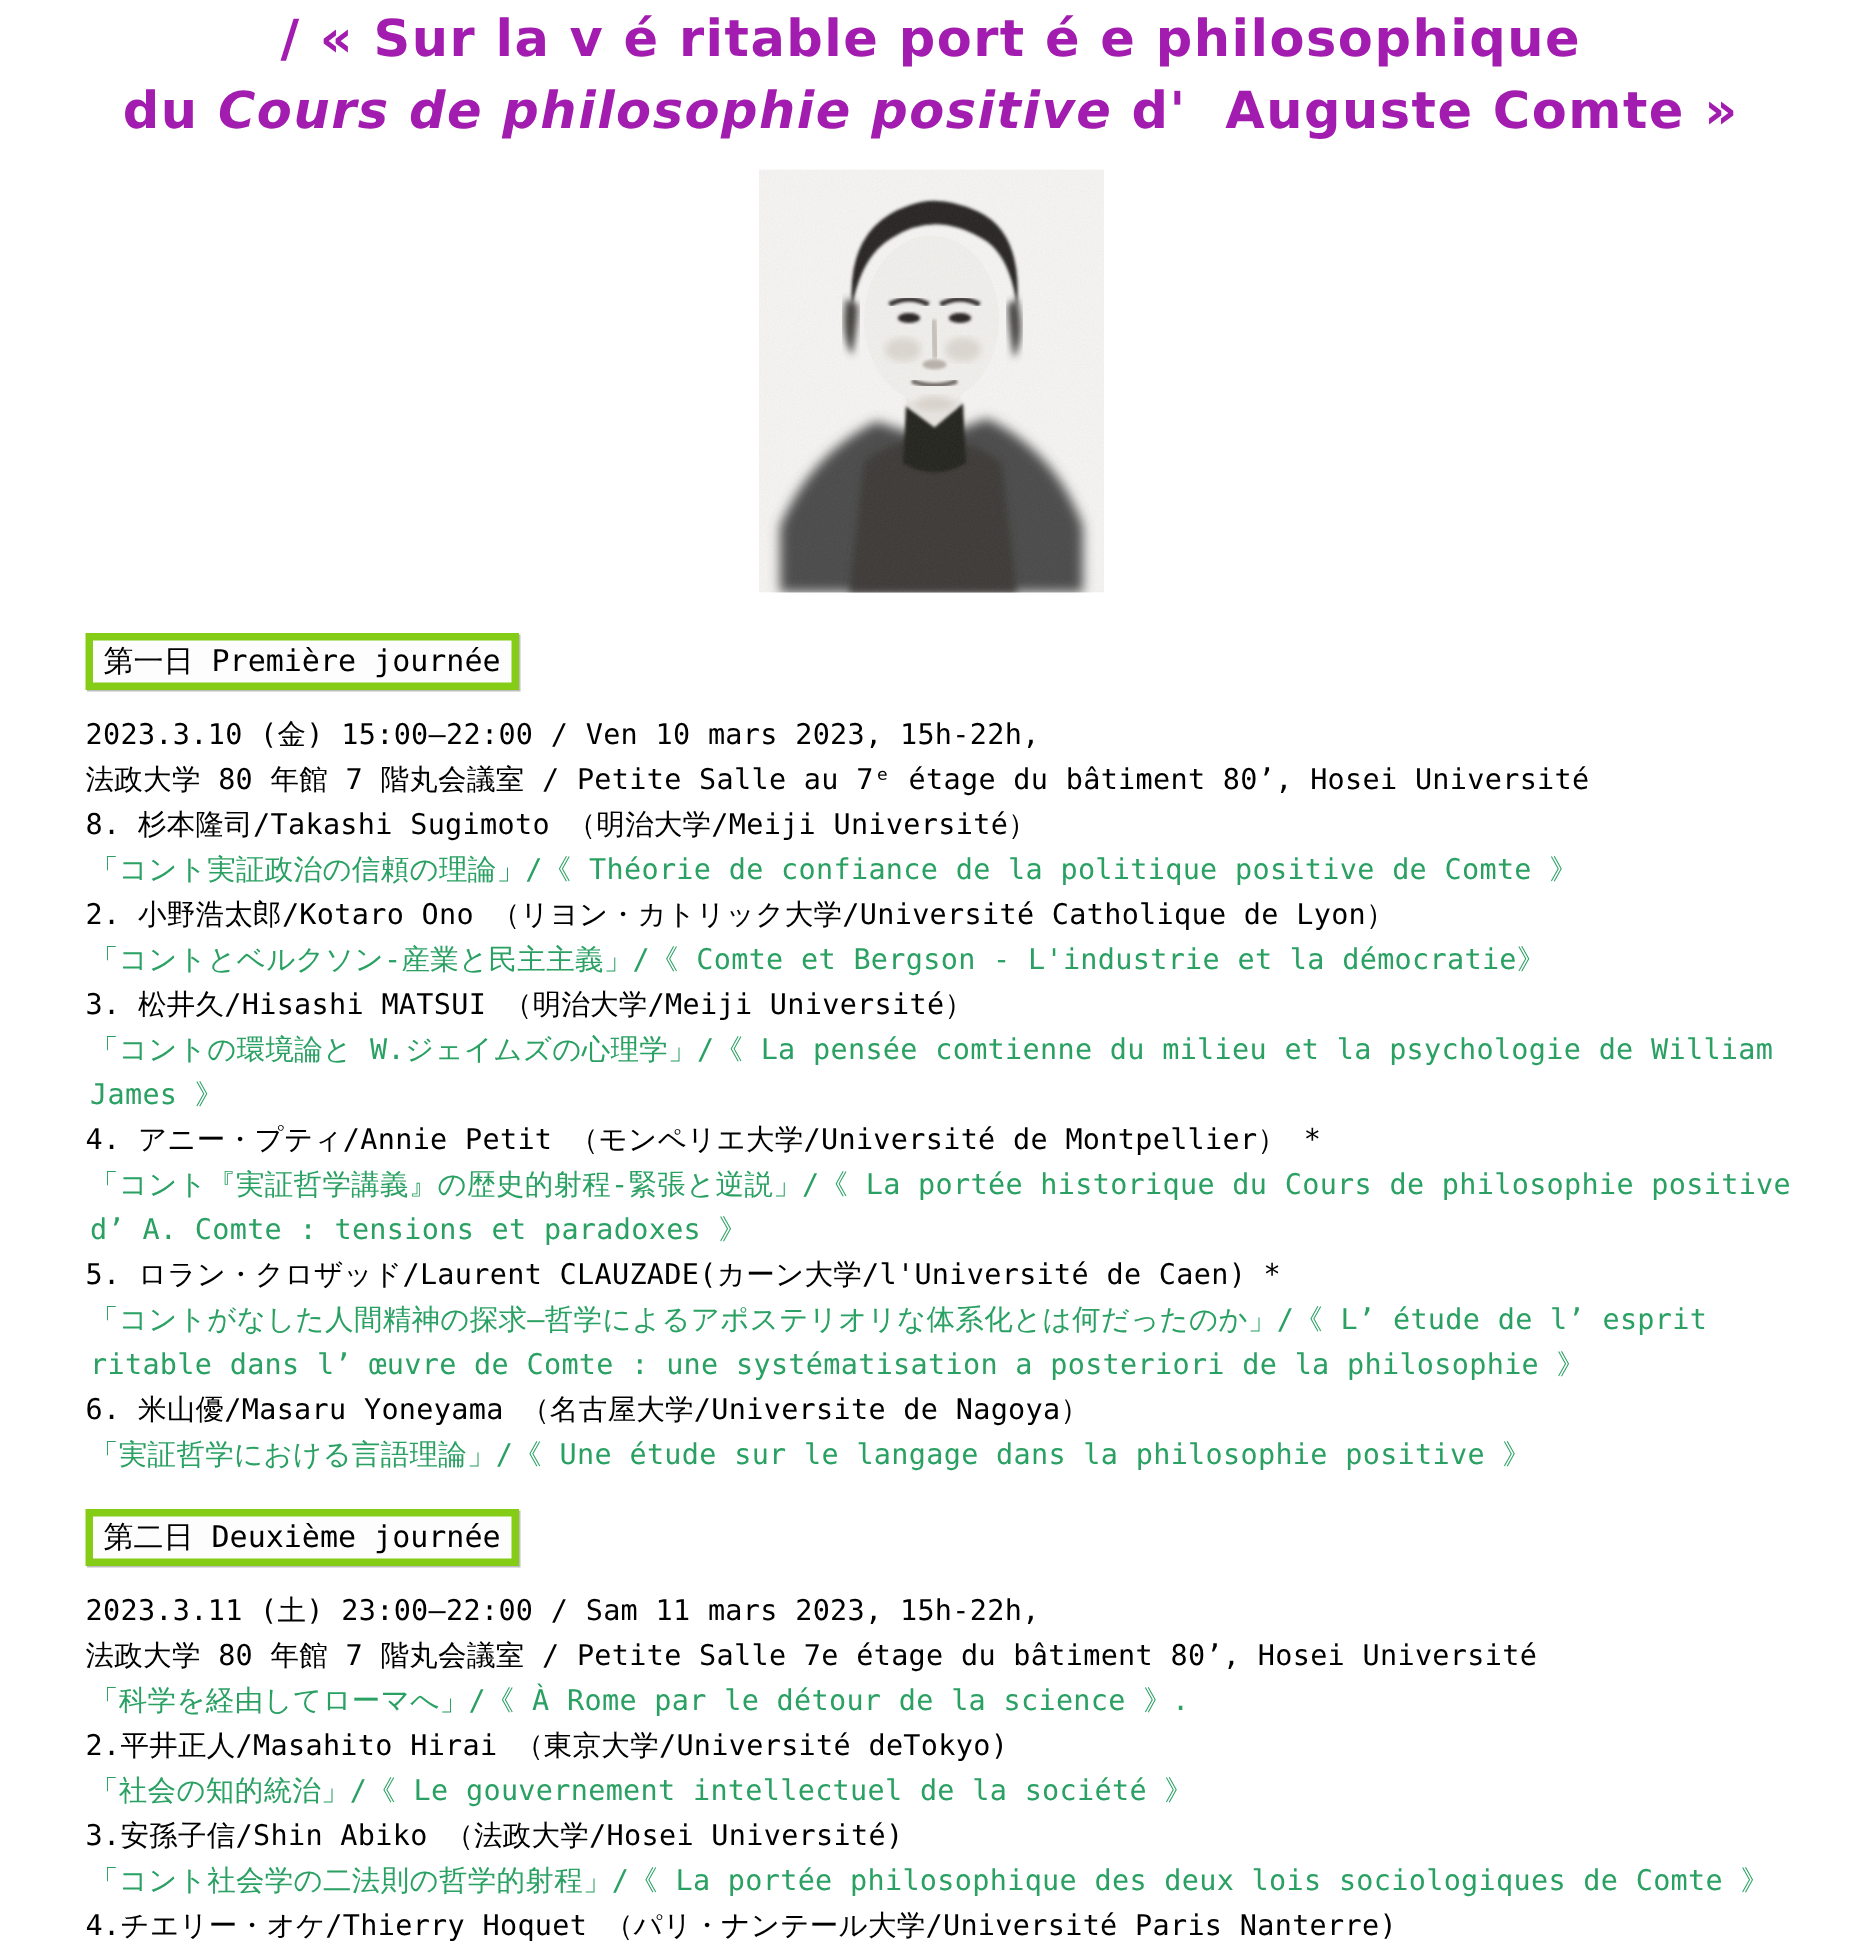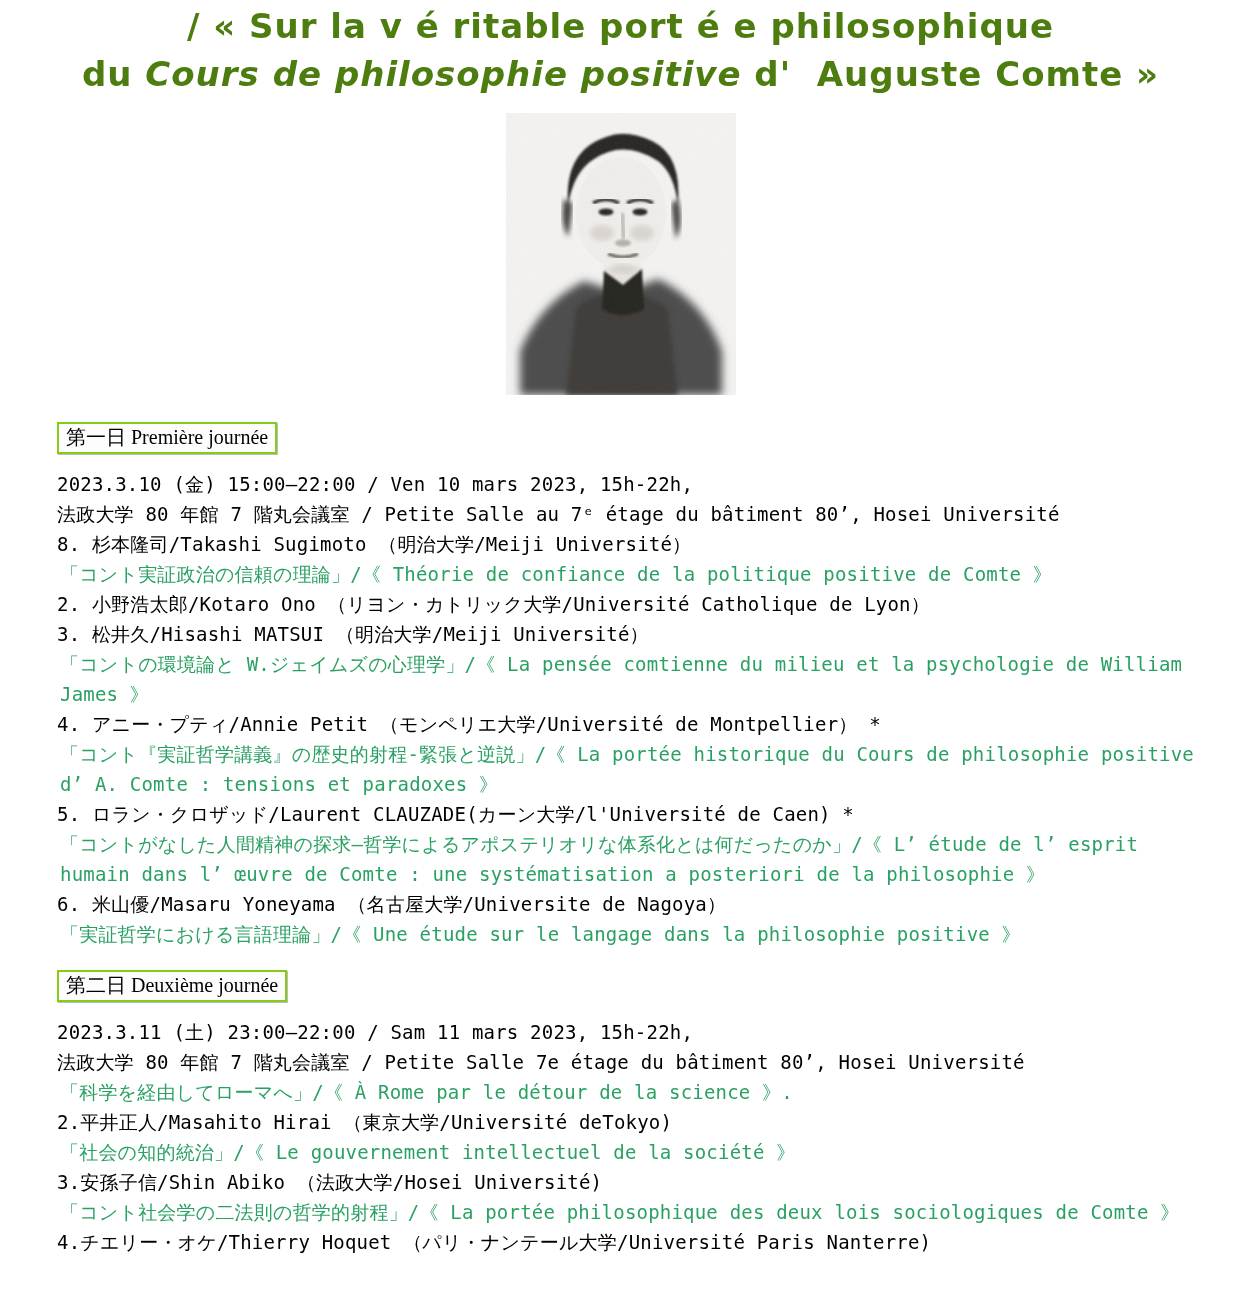--- a/index.html
+++ b/index.html
@@ -6,39 +6,38 @@
   html,body { background:#ffffff; }
   body {
     width:1241px; height:1300px; overflow:hidden; position:relative;
     font-family:"DejaVu Sans Mono","Liberation Mono",monospace;
     color:#000;
   }
   .title {
     text-align:center;
     font-family:"DejaVu Sans","Liberation Sans",sans-serif;
     font-weight:bold;
-    color:#4d7c0f;
+    color:#a21caf;
     padding-top:2px;
   }
   .tl1 { font-size:34px; line-height:48px; letter-spacing:1px; white-space:pre-wrap; }
   .tl2 { font-size:34px; line-height:48px; letter-spacing:1px; white-space:pre-wrap; }
   .tl2 .ital { font-style:italic; }
   .portrait { width:230px; height:282px; margin:15px auto 0; display:block; }
   .portrait svg { display:block; width:100%; height:100%; }
   .content { padding:0 44px 0 57px; }
   .day-header {
     display:inline-block;
-    border:2px solid #84cc16;
+    border:5px solid #84cc16;
     padding:1px 7px 2px;
     font-size:20px;
     line-height:25px;
     margin-top:27px;
     background:#fdfdfd;
     box-shadow:1px 1px 0 #bdbdbd;
-    font-family:Liberation Serif, serif;
   }
   .day-header.d2 { margin-top:21px; }
   .line {
     font-size:19px;
     line-height:30px;
     white-space:pre-wrap;
     letter-spacing:0.2px;
   }
   .line.date { margin-top:15px; }
   .line.talk {
@@ -112,26 +111,27 @@
 
     <div class="day-header">
       <span>第一日 Première journée</span>
     </div>
     <p class="line date">2023.3.10 (金) 15:00—22:00 / Ven 10 mars 2023, 15h-22h,</p>
     <p class="line">法政大学 80 年館 7 階丸会議室 / Petite Salle au 7ᵉ étage du bâtiment 80’, Hosei Université</p>
 
     <p class="line speaker">8. 杉本隆司/Takashi Sugimoto （明治大学/Meiji Université）</p>
     <p class="line talk">「コント実証政治の信頼の理論」/《 Théorie de confiance de la politique positive de Comte 》</p>
     <p class="line speaker">2. 小野浩太郎/Kotaro Ono （リヨン・カトリック大学/Université Catholique de Lyon）</p>
+    <p class="line talk">「コントとベルクソン-産業と民主主義」/《 Comte et Bergson - L'industrie et la démocratie》</p>
     <p class="line speaker">3. 松井久/Hisashi MATSUI （明治大学/Meiji Université）</p>
     <p class="line talk">「コントの環境論と W.ジェイムズの心理学」/《 La pensée comtienne du milieu et la psychologie de William James 》</p>
     <p class="line speaker">4. アニー・プティ/Annie Petit （モンペリエ大学/Université de Montpellier） *</p>
     <p class="line talk">「コント『実証哲学講義』の歴史的射程-緊張と逆説」/《 La portée historique du Cours de philosophie positive d’ A. Comte : tensions et paradoxes 》</p>
     <p class="line speaker">5. ロラン・クロザッド/Laurent CLAUZADE(カーン大学/l'Université de Caen) *</p>
-    <p class="line talk">「コントがなした人間精神の探求—哲学によるアポステリオリな体系化とは何だったのか」/《 L’ étude de l’ esprit humain dans l’ œuvre de Comte : une systématisation a posteriori de la philosophie 》</p>
+    <p class="line talk">「コントがなした人間精神の探求—哲学によるアポステリオリな体系化とは何だったのか」/《 L’ étude de l’ esprit ritable dans l’ œuvre de Comte : une systématisation a posteriori de la philosophie 》</p>
     <p class="line speaker">6. 米山優/Masaru Yoneyama （名古屋大学/Universite de Nagoya）</p>
     <p class="line talk">「実証哲学における言語理論」/《 Une étude sur le langage dans la philosophie positive 》</p>
 
     <div class="day-header d2">
       <span>第二日 Deuxième journée</span>
     </div>
     <p class="line date">2023.3.11 (土) 23:00—22:00 / Sam 11 mars 2023, 15h-22h,</p>
     <p class="line">法政大学 80 年館 7 階丸会議室 / Petite Salle 7e étage du bâtiment 80’, Hosei Université</p>
 
     <p class="line talk">「科学を経由してローマへ」/《 À Rome par le détour de la science 》.</p>

